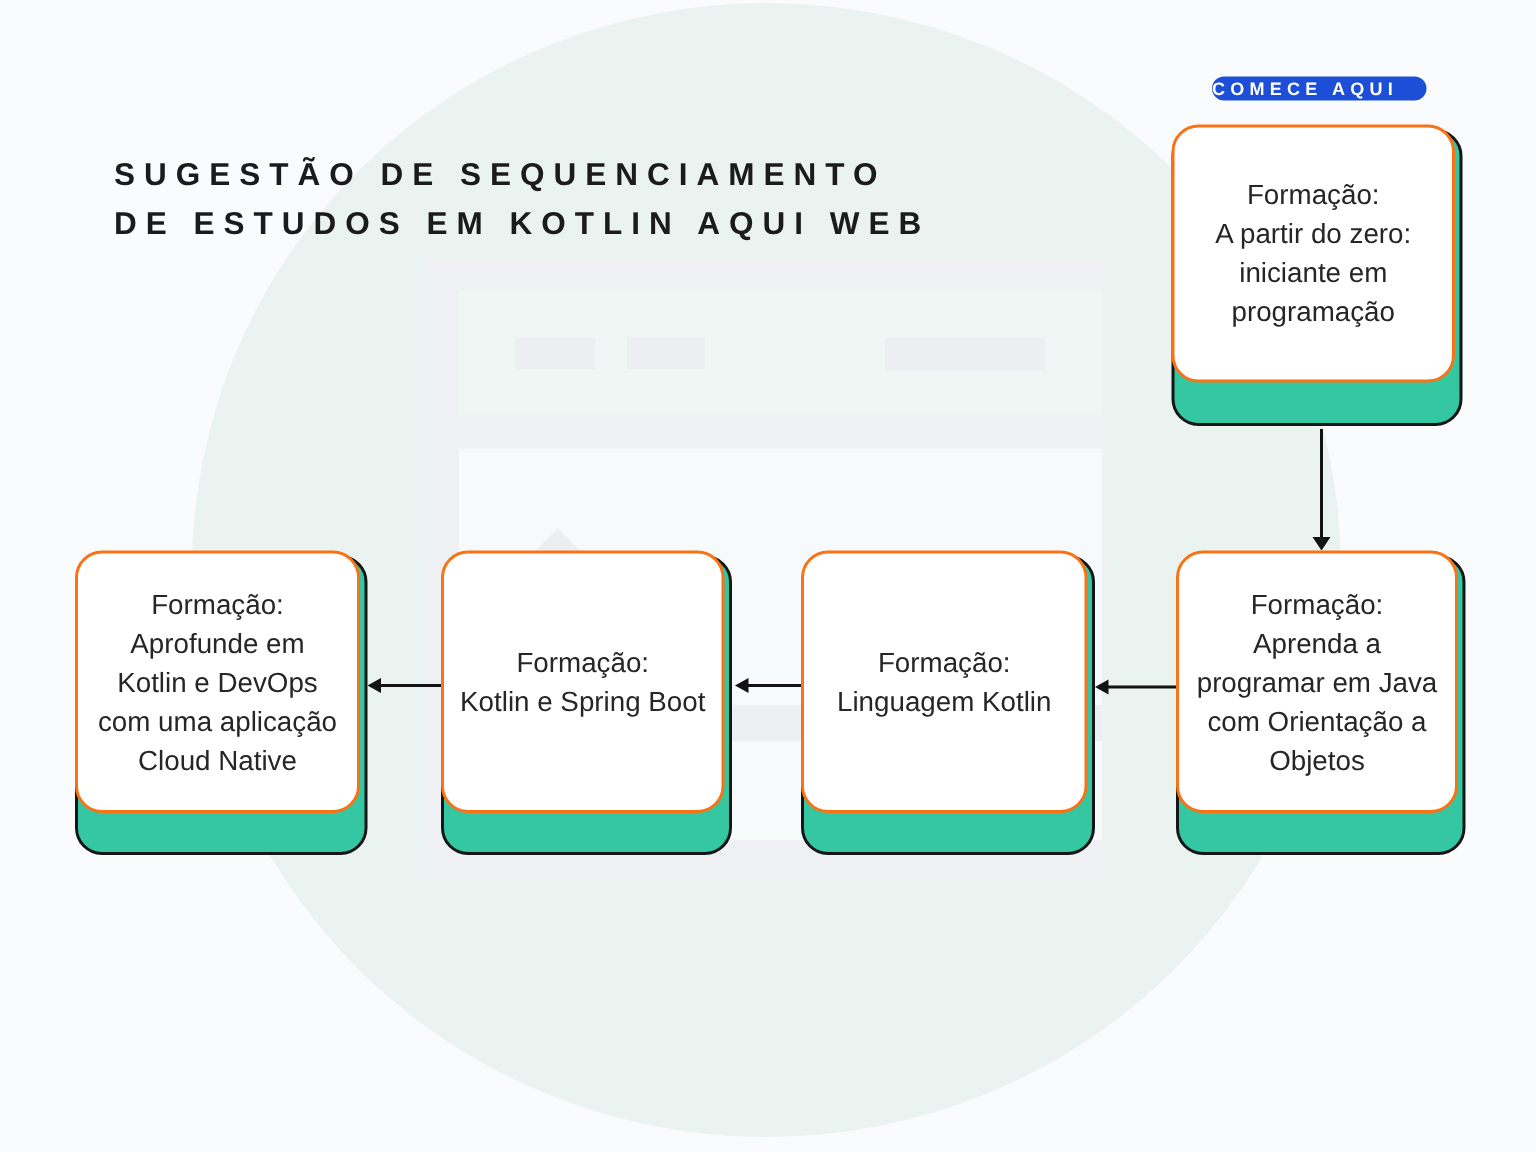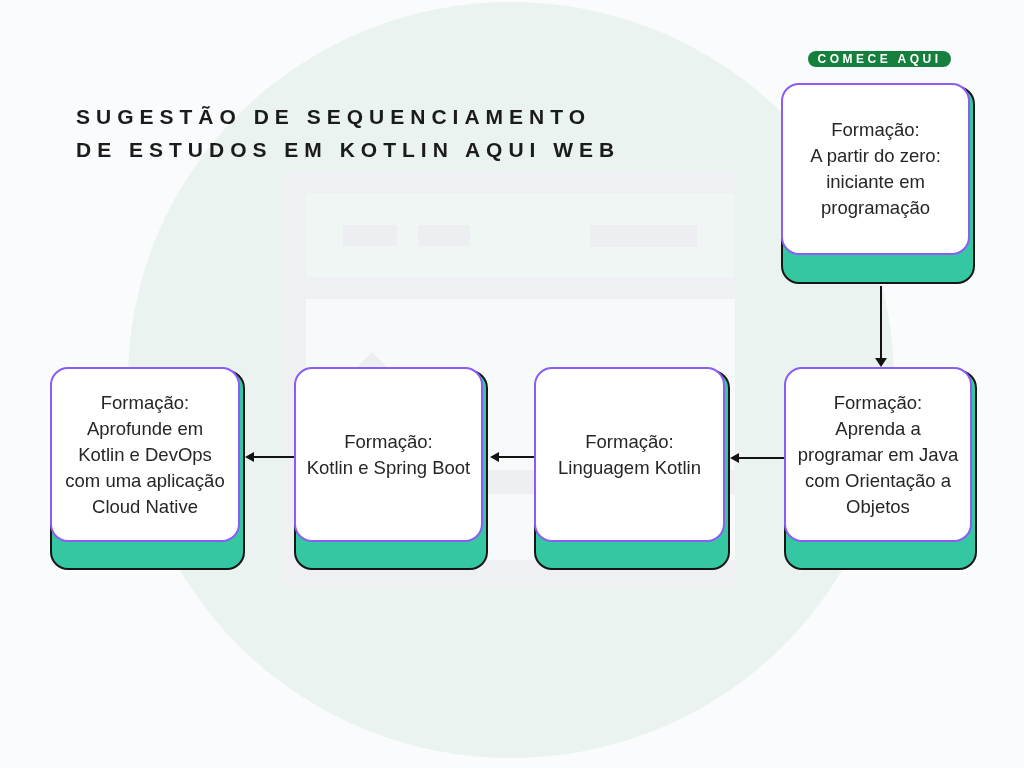--- a/index.html
+++ b/index.html
@@ -71,44 +71,44 @@
     letter-spacing: 6px;
     white-space: nowrap;
     margin-left: 31px;
   }
 
   
   .start-badge {
     position: absolute;
     left: 808px; top: 51px;
     width: 143px; height: 16px;
-    background: #15803d;
+    background: #1d4ed8;
     border-radius: 13px;
-    display: flex; align-items: center; justify-content: center;
+    display: flex; align-items: center; justify-content: flex-start;
     z-index: 3;
     color: #ffffff;
     font-size: 12px;
     font-weight: 700;
     letter-spacing: 3.5px;
     white-space: nowrap;
   }
 
   
   .card { position: absolute; z-index: 3; }
   .card-back {
     position: absolute; left: 0; top: 0; right: 0; bottom: 0;
     background: #35c7a1;
     border: 2px solid #161616;
     border-radius: 18px;
     box-sizing: border-box;
   }
   .card-front {
     position: absolute; left: 0; top: -3px;
     background: #ffffff;
-    border: 2px solid #8b5cf6;
+    border: 2px solid #f97316;
     border-radius: 18px;
     box-sizing: border-box;
     display: flex; align-items: center; justify-content: center;
     text-align: center;
     padding: 20px 6px;
   }
   .card-text {
     color: #262626;
     font-size: 18.5px;
     line-height: 26px;

